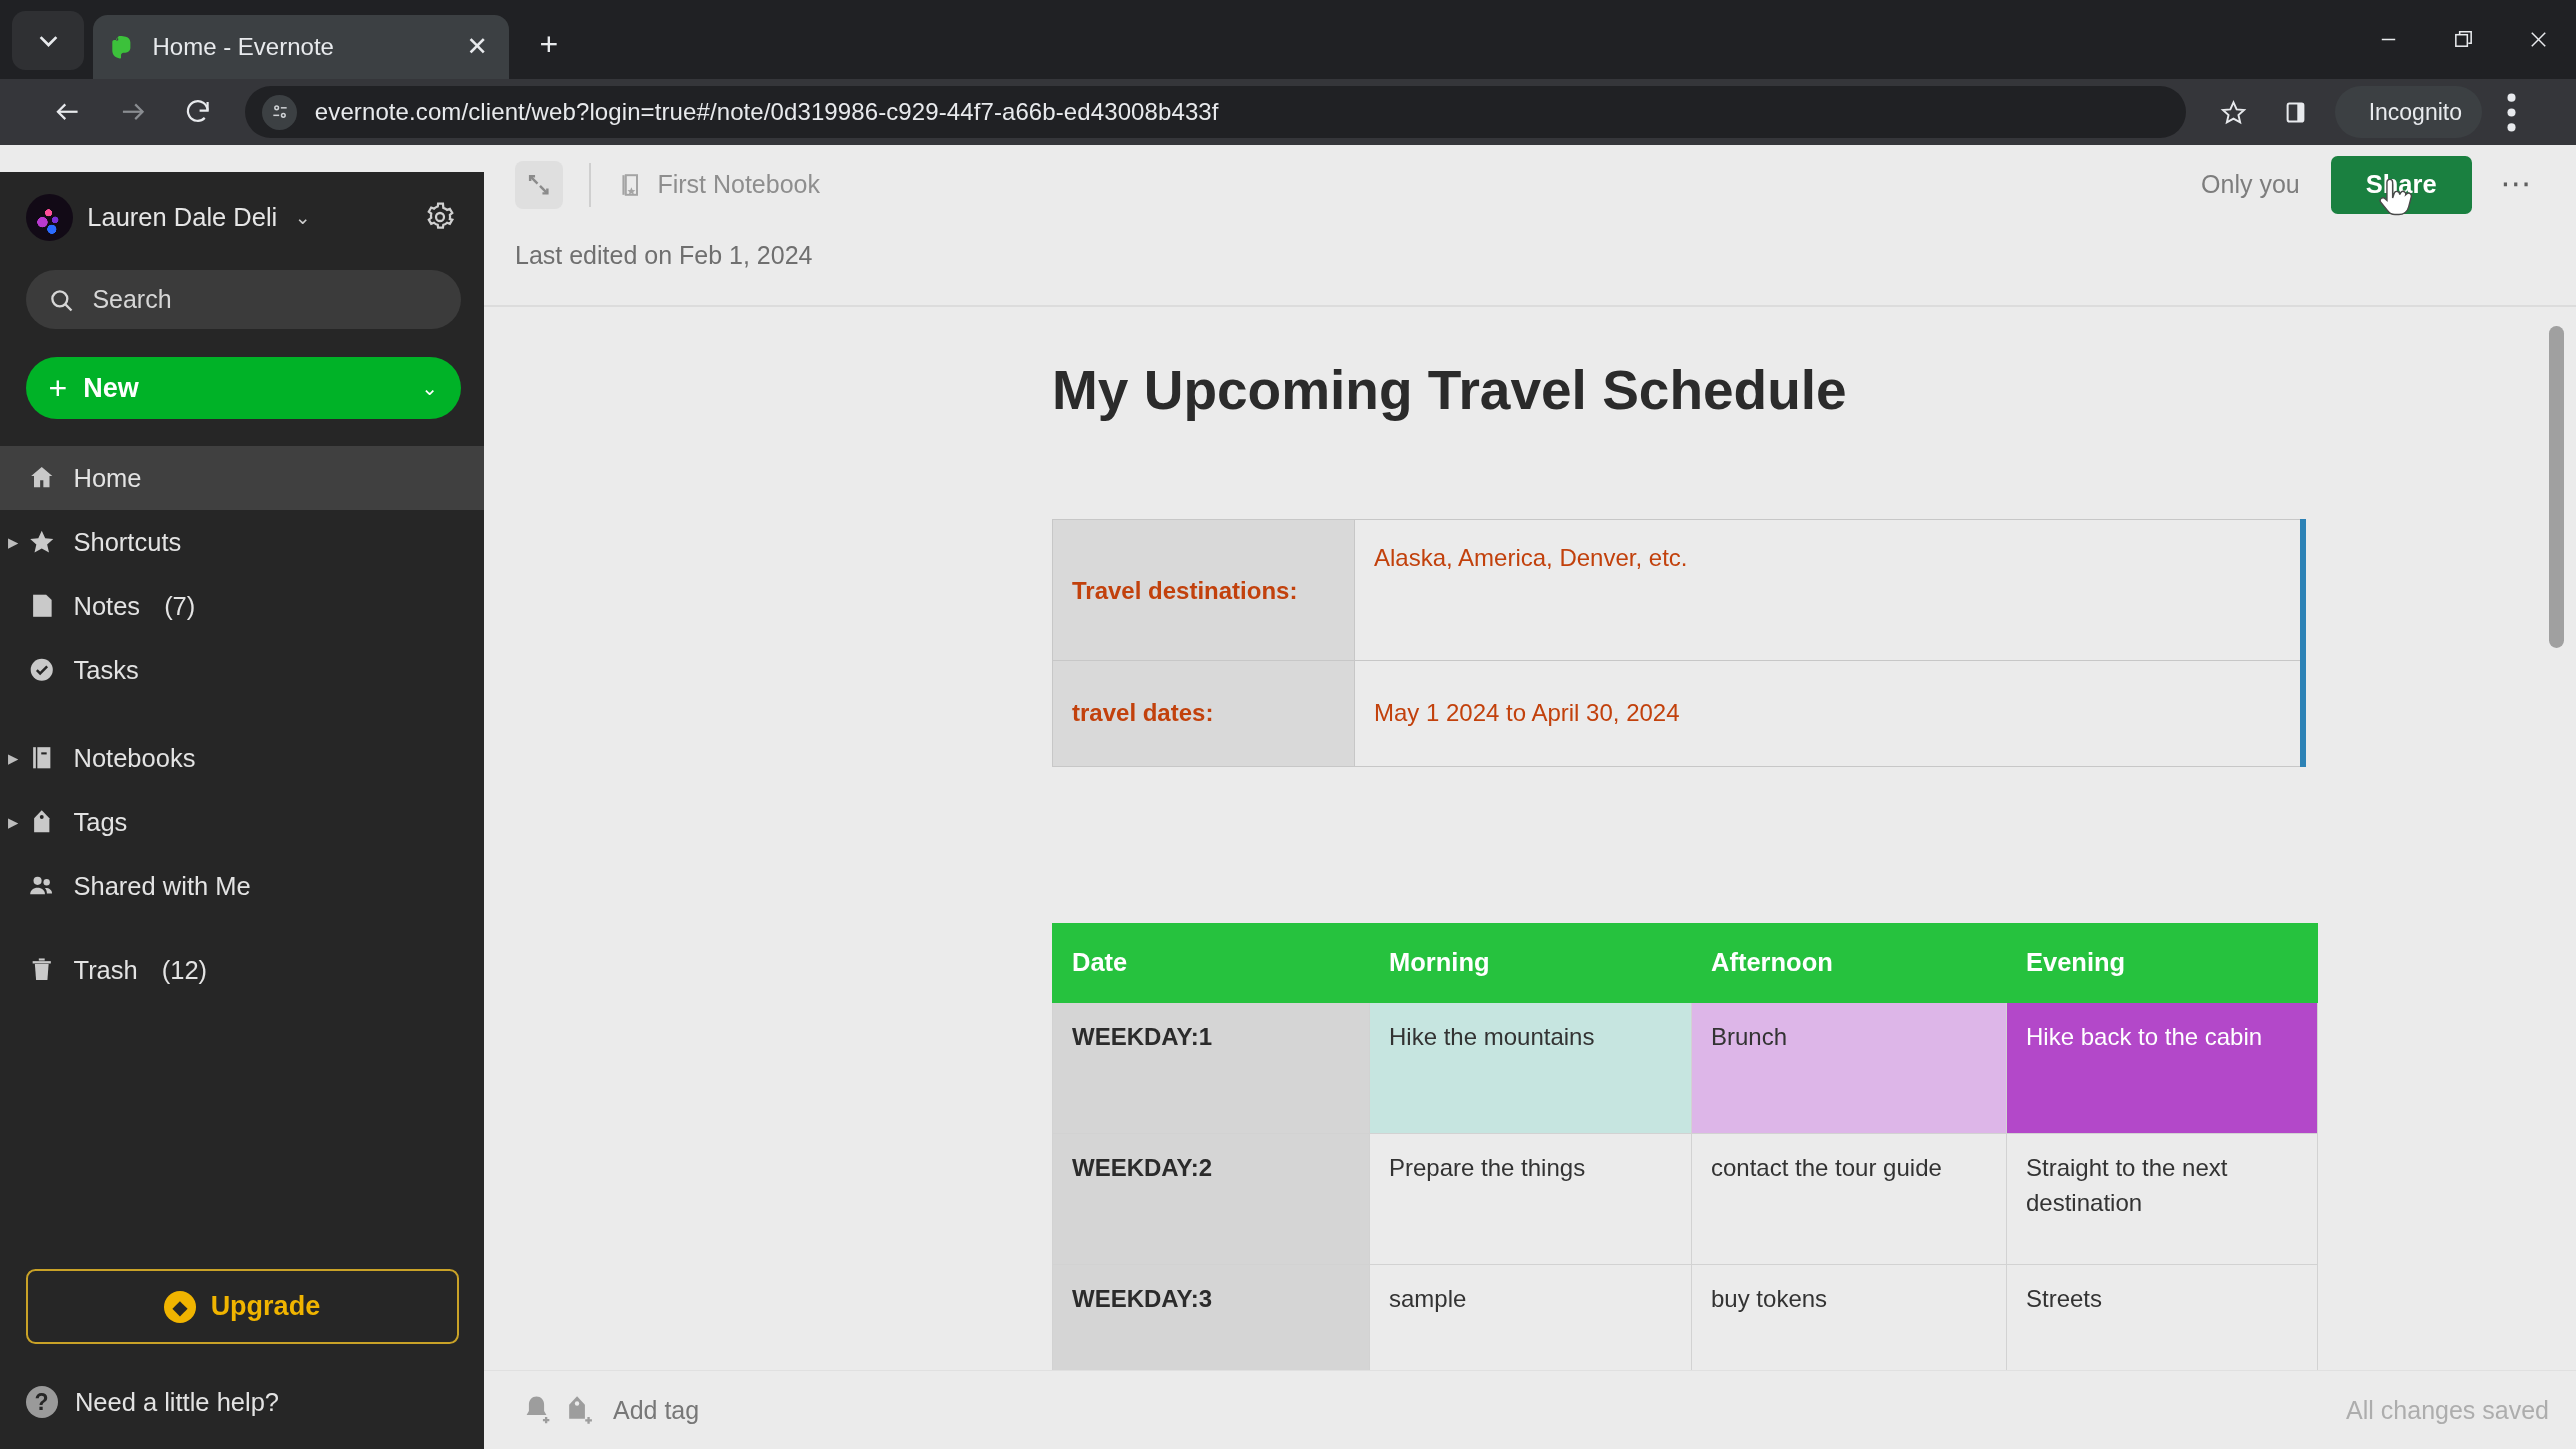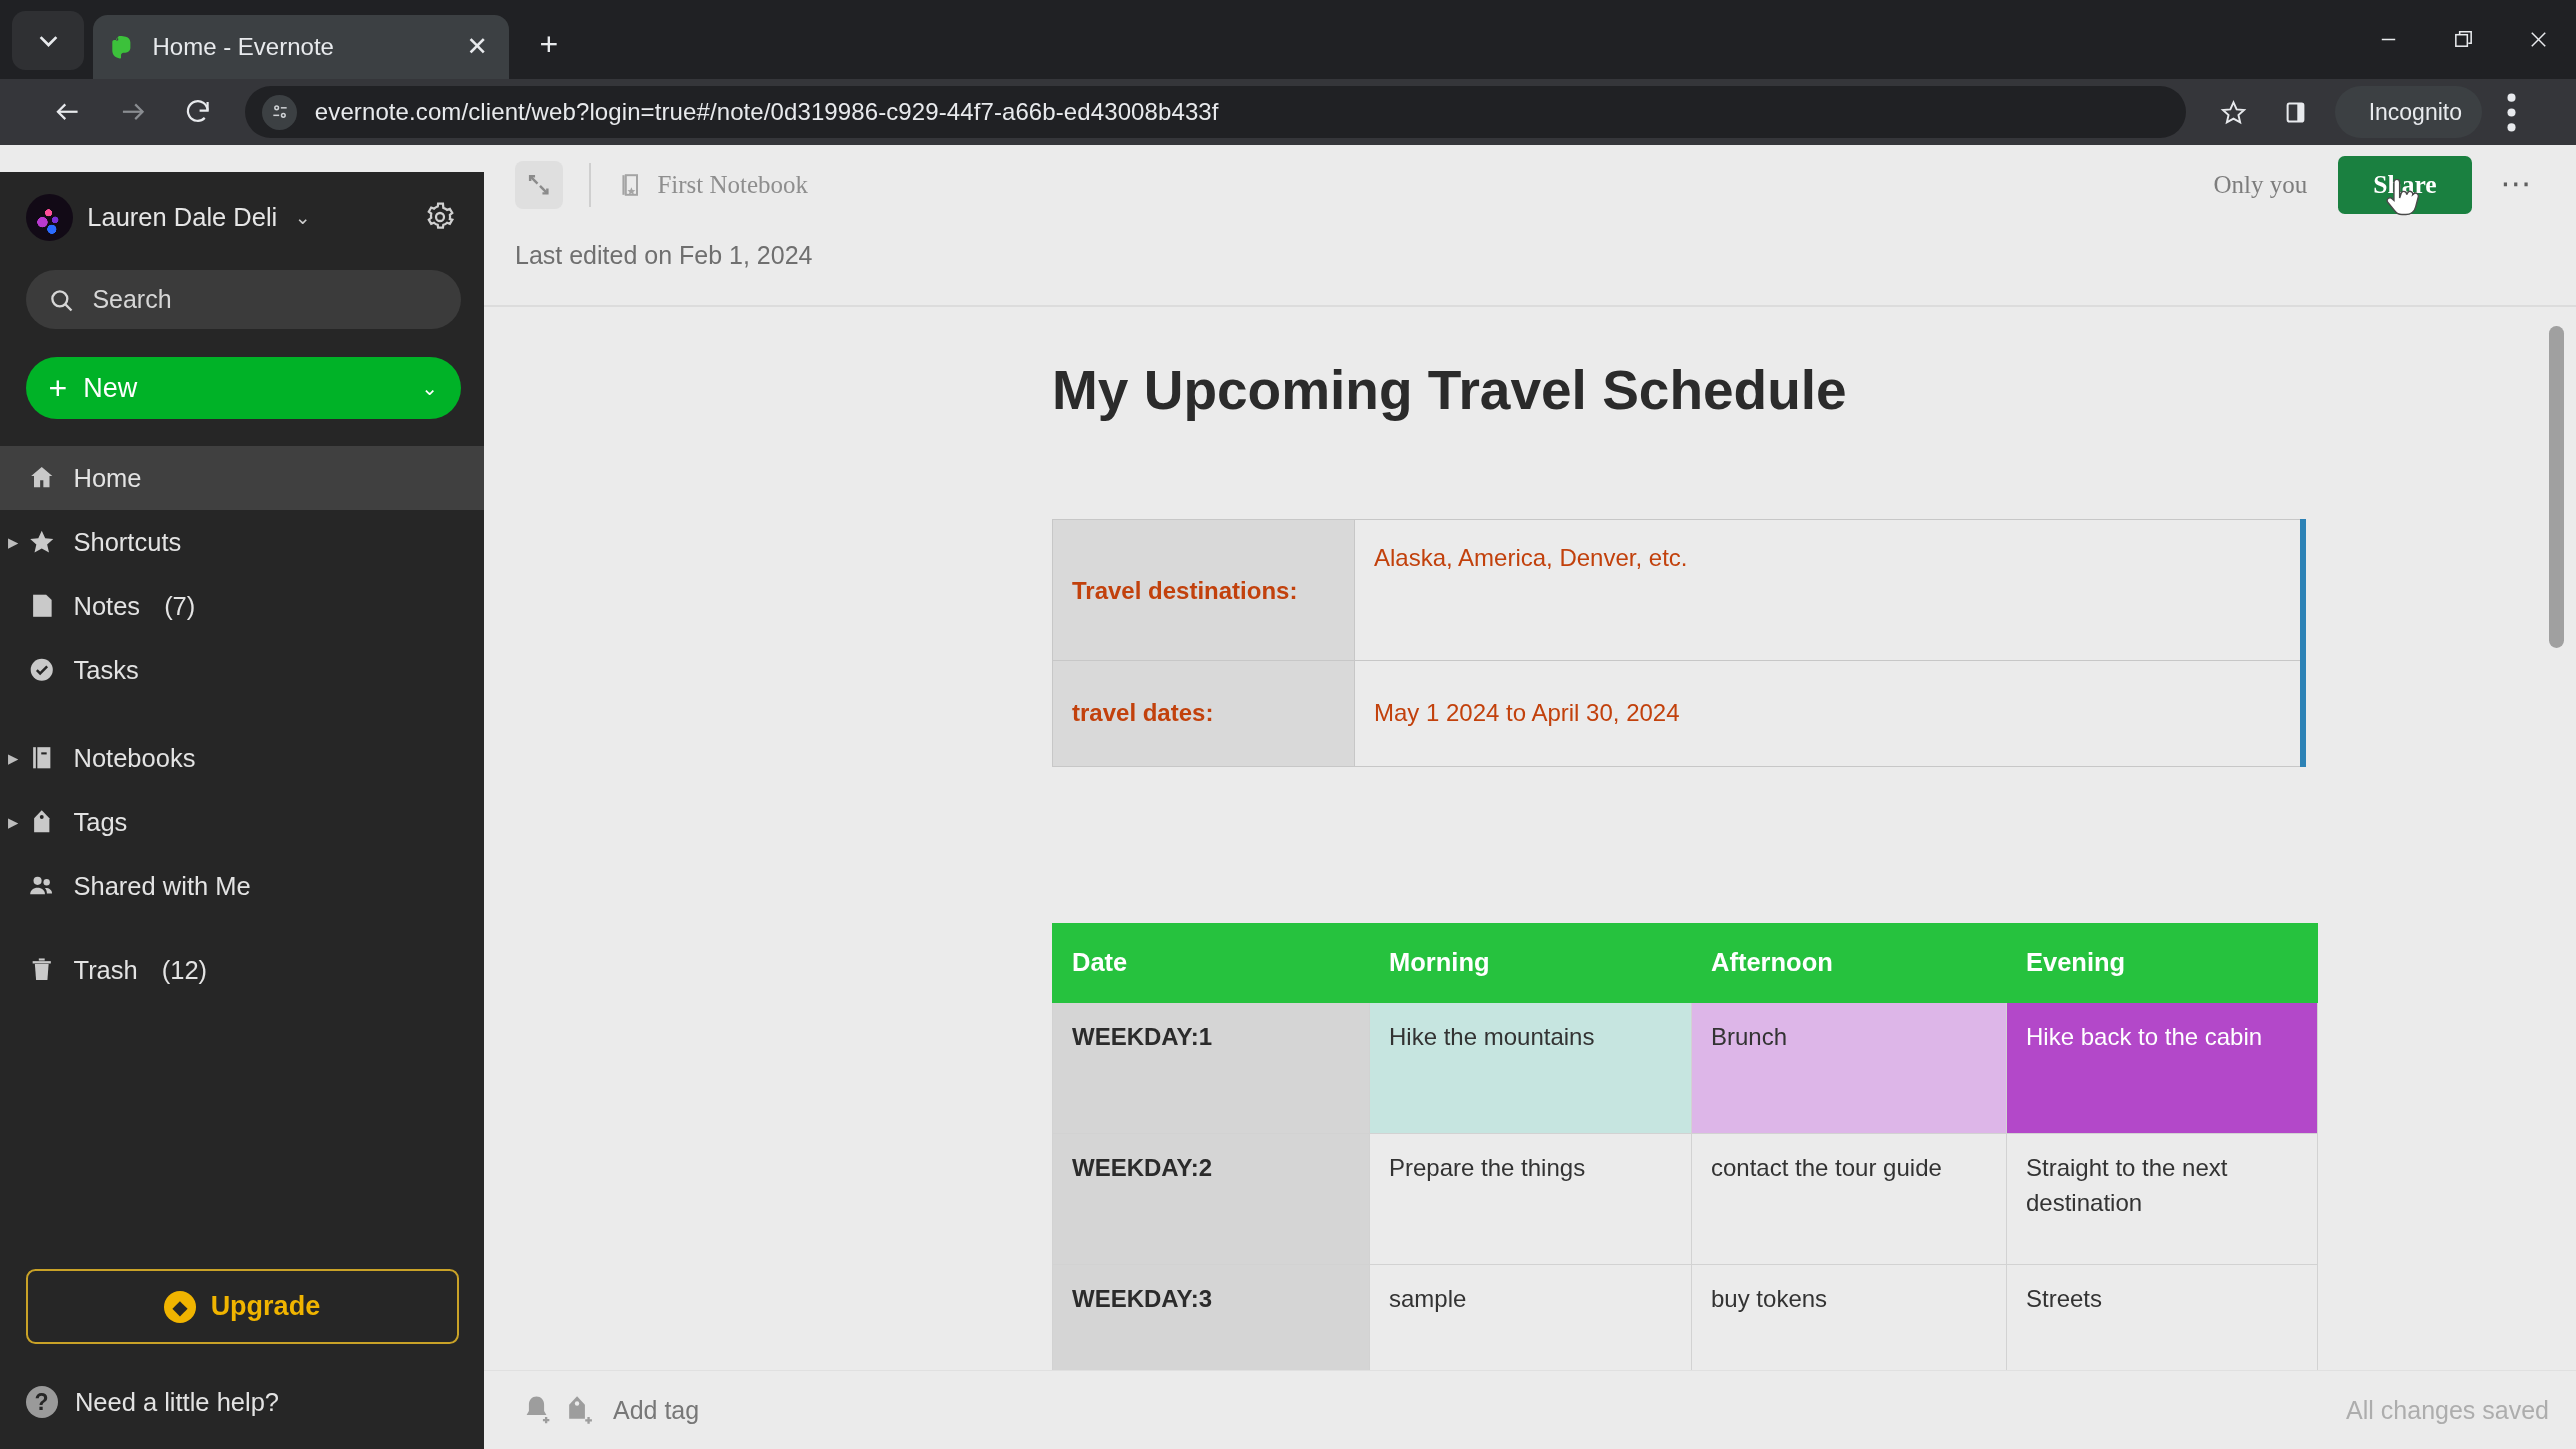--- a/index.html
+++ b/index.html
@@ -53,21 +53,21 @@
   .caret{color:#cfcfcf;font-size:19px;margin-left:2.7px;}
   .gear{margin-left:auto;width:42px;height:42px;display:flex;align-items:center;justify-content:center;}
   .gear svg{width:32px;height:32px;}
 
   .search{margin:29.5px 23px 0 25.5px;height:59px;background:#3b3b3b;border-radius:29.5px;display:flex;align-items:center;padding:0 21.5px;gap:17.4px;}
   .search svg{width:28px;height:28px;flex:0 0 28px;}
   .search .ph{color:#d6d6d6;font-size:25px;}
 
   .newbtn{margin:28px 23px 0 25.5px;height:62px;background:#00b227;border-radius:31px;display:flex;align-items:center;padding:0 23px;}
   .newbtn .plus{color:#fff;font-size:32px;line-height:1;font-weight:400;}
-  .newbtn .lbl{color:#fff;font-size:27px;margin-left:16px;font-weight:400;}
+  .newbtn .lbl{color:#fff;font-size:27px;margin-left:16px;font-weight:700;}
   .newbtn .chev{margin-left:auto;color:#fff;font-size:20px;}
 
   .navlist{margin-top:27px;}
   .navitem{height:64px;display:flex;align-items:center;padding-left:25.5px;gap:16px;position:relative;}
   .navitem.active{background:#404040;}
   .navitem .arrow{position:absolute;left:8px;color:#bdbdbd;font-size:13.4px;}
   .navitem .ico{width:32px;height:32px;display:flex;align-items:center;justify-content:center;flex:0 0 32px;}
   .navitem .ico svg{width:29.5px;height:29.5px;}
   .navitem .lbl{color:#e3e3e3;font-size:25.5px;}
   .navitem .cnt{color:#e3e3e3;font-size:25.5px;margin-left:8px;}
@@ -77,21 +77,21 @@
   .sb-bottom{margin-top:auto;padding:0 25.5px 31px 25.5px;}
   .upgrade{height:75px;border:2px solid #c9a227;border-radius:9.4px;display:flex;align-items:center;justify-content:center;gap:14.8px;}
   .upgrade .bolt{width:32px;height:32px;border-radius:50%;background:#f0b400;display:flex;align-items:center;justify-content:center;color:#262626;font-size:20px;line-height:1;}
   .upgrade .lbl{color:#f0b400;font-size:27px;font-weight:700;}
   .help{margin-top:42px;display:flex;align-items:center;gap:17.4px;}
   .help .q{width:32px;height:32px;border-radius:50%;background:#9a9a9a;color:#262626;display:flex;align-items:center;justify-content:center;font-size:23px;font-weight:700;}
   .help .lbl{color:#e3e3e3;font-size:25.5px;}
 
   
   .note{flex:1;display:flex;flex-direction:column;background:#ebebeb;min-width:0;position:relative;}
-  .note-toolbar{height:79px;display:flex;align-items:center;padding:0 27px 0 31px;flex:0 0 79px;font-family:Liberation Serif, serif;}
+  .note-toolbar{height:79px;display:flex;align-items:center;padding:0 27px 0 31px;flex:0 0 79px;}
   .expandbtn{width:48px;height:48px;border-radius:8px;background:#dfdfdf;display:flex;align-items:center;justify-content:center;}
   .expandbtn svg{width:29.5px;height:29.5px;}
   .vdiv{width:2px;height:44px;background:#cfcfcf;margin:0 25.5px;}
   .nbchip{display:flex;align-items:center;gap:13.4px;}
   .nbchip svg{width:28px;height:28px;}
   .nbchip .lbl{color:#8e8e8e;font-size:25px;}
   .tb-spacer{flex:1;}
   .onlyyou{color:#7d7d7d;font-size:25px;margin-right:31px;}
   .sharebtn{height:58px;background:#1a8040;border-radius:6.7px;display:flex;align-items:center;justify-content:center;padding:0 35px;position:relative;}
   .sharebtn .lbl{color:#fff;font-size:25.5px;font-weight:700;}

